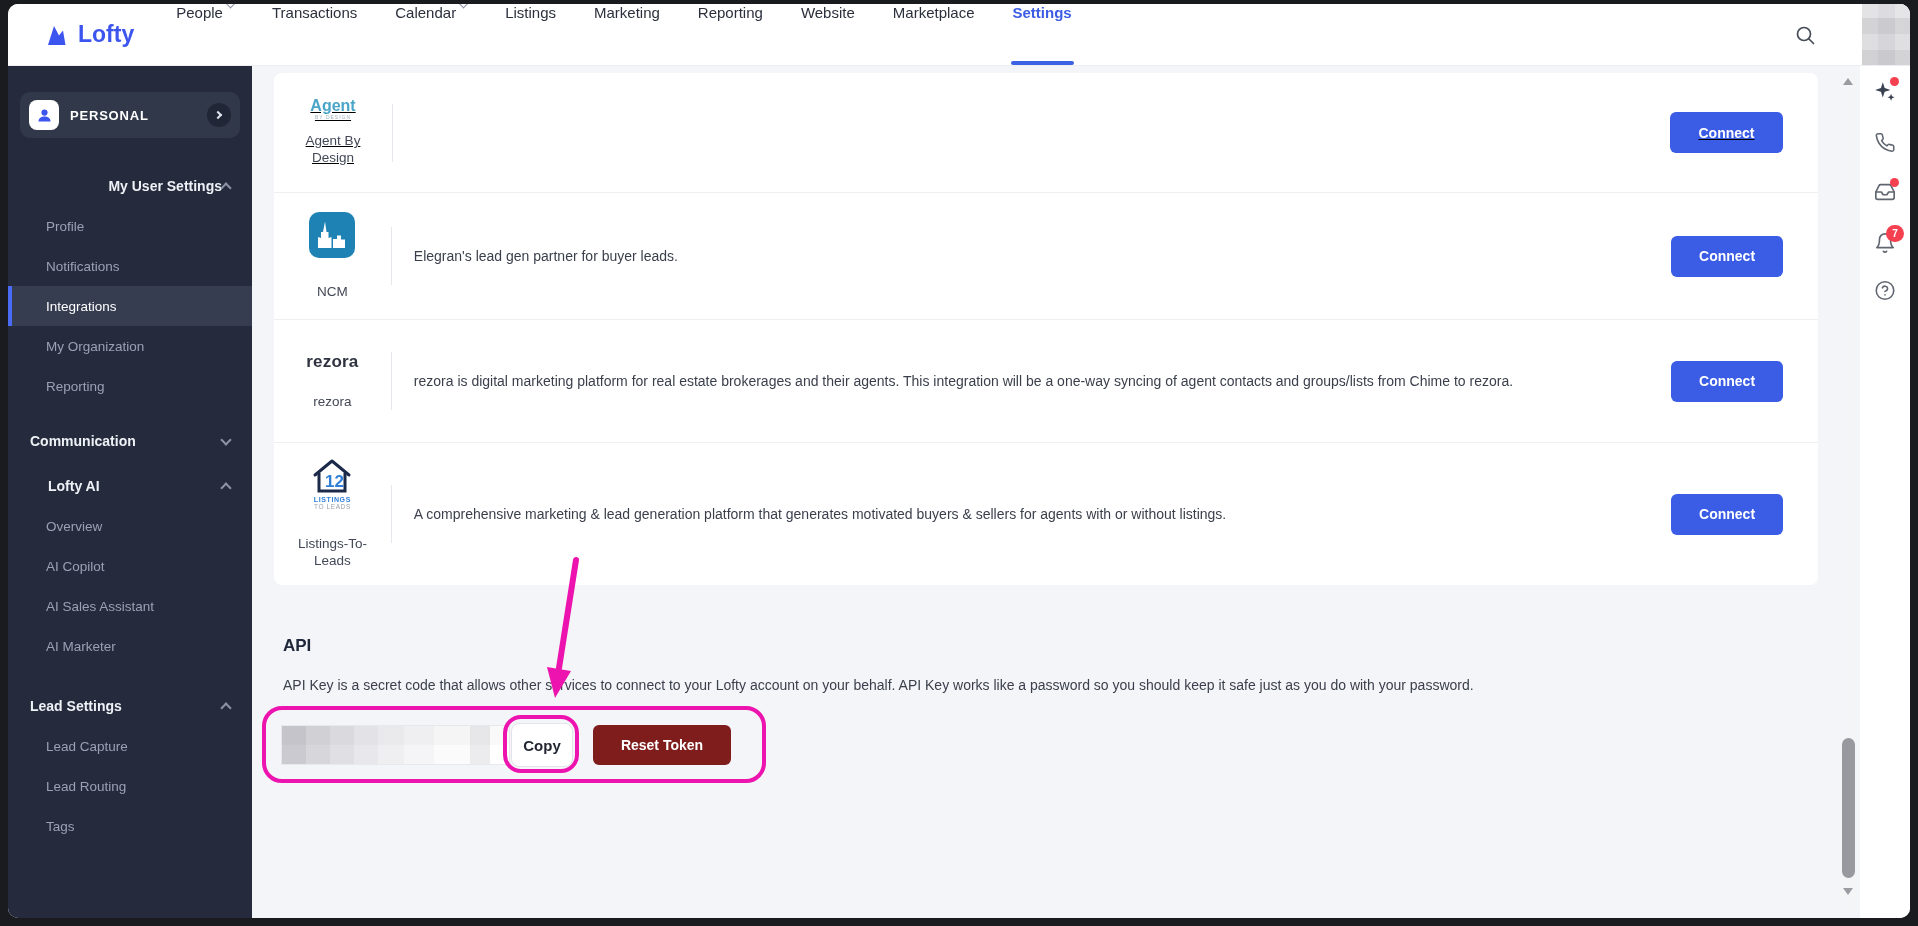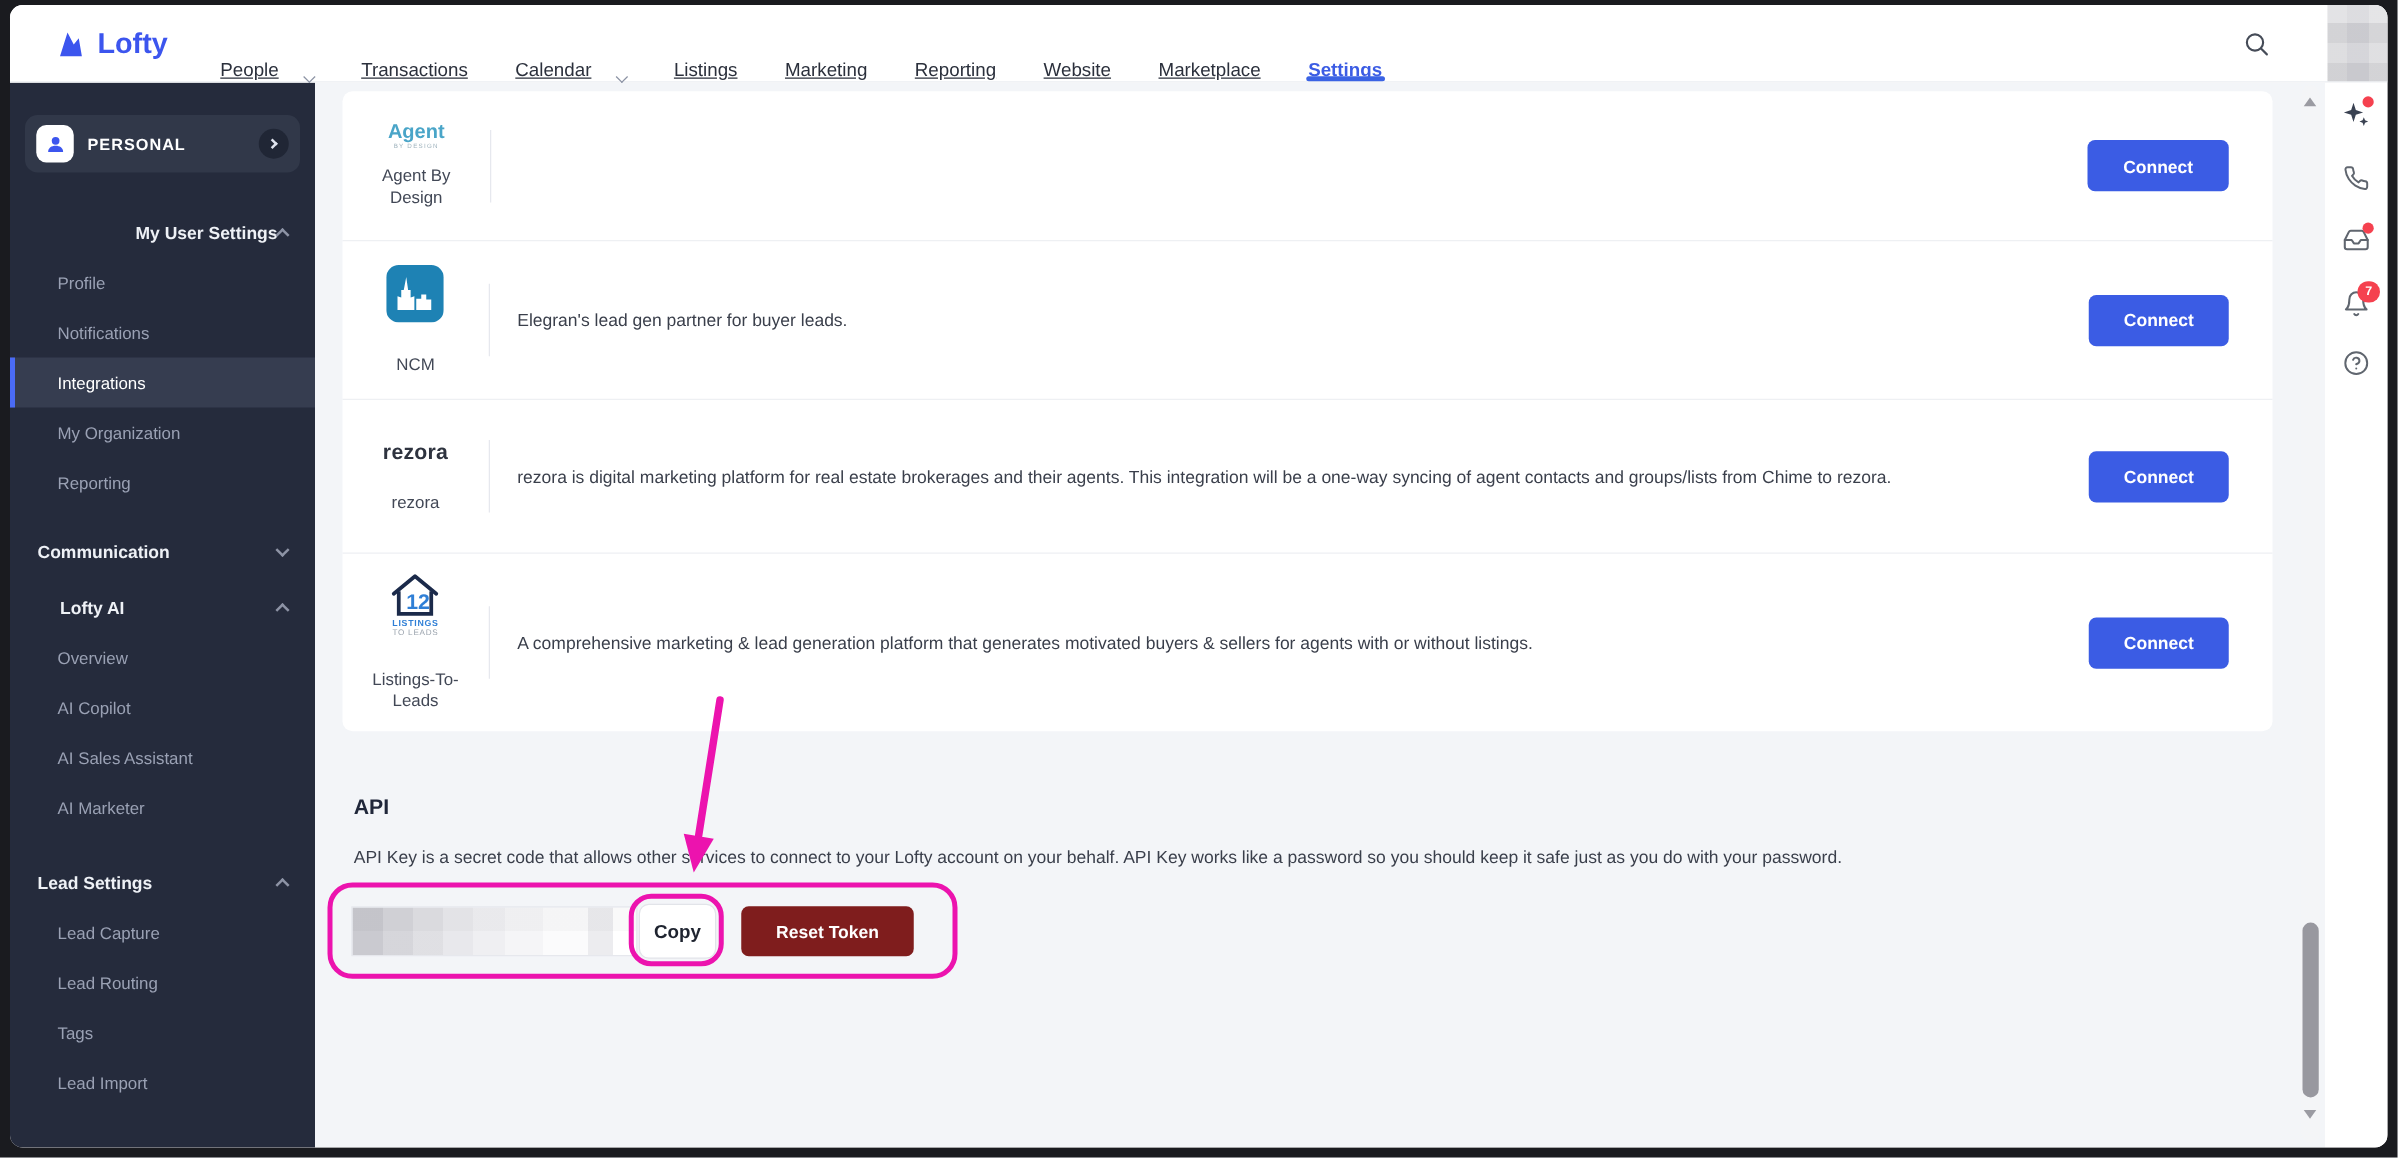--- a/index.html
+++ b/index.html
@@ -15,23 +15,22 @@
   .nav {
     position: absolute; left: 0; top: 0; right: 0; height: 62px; background: #fff;
     border-bottom: 1px solid #eceef2; display: flex; align-items: center;
     padding-left: 36px; z-index: 5;
   }
   .brand { display: flex; align-items: center; gap: 8px; margin-right: 42px; }
   .brand-text { font-size: 23px; font-weight: bold; color: #3c55ee; }
   .nav-items { display: flex; align-items: center; gap: 38px; height: 100%; }
   .nav-item {
     font-size: 15px; color: #2b303c; font-weight: 500; height: 100%;
-    display: flex; align-items: flex-end; gap: 21px; position: relative; cursor: pointer;
+    display: flex; align-items: flex-start; gap: 4px; position: relative; cursor: pointer;
     white-space: nowrap;
-    text-decoration: underline;
   }
   .nav-item.active { color: #3b5ce4; font-weight: bold; }
   .nav-item.active::after {
     content: ""; position: absolute; left: -2px; right: -2px; bottom: 0;
     height: 4px; background: #3b63e4; border-radius: 2px;
   }
   .nav-chev {
     width: 7px; height: 7px; border-right: 1.6px solid #8b92a3;
     border-bottom: 1.6px solid #8b92a3; transform: rotate(45deg); margin-top: -4px;
   }
@@ -86,21 +85,21 @@
   .main {
     position: absolute; left: 244px; top: 62px; right: 50px; bottom: 0;
     background: #f3f5f8; overflow: hidden;
   }
   .card {
     position: absolute; left: 22px; top: 7px; width: 1544px; height: 512px;
     background: #fff; border-radius: 8px; display: flex; flex-direction: column;
   }
   .irow { display: flex; align-items: center; border-bottom: 1px solid #eef0f3; }
   .irow:last-child { border-bottom: none; }
-  .h120 { height: 120px; } .h127 { height: 127px; } .h123 { height: 123px; } .h142 { height: 142px; }
+  .h120 { height: 120px; text-decoration: underline; } .h127 { height: 127px; } .h123 { height: 123px; } .h142 { height: 142px; }
   .logo-col {
     width: 118px; display: flex; flex-direction: column; align-items: center;
     justify-content: center; text-align: center; gap: 26px;
   }
   .vdiv { width: 1px; height: 58px; background: #e6e8ee; }
   .desc { margin-left: 22px; width: 1270px; font-size: 14px; color: #3a3f4b; line-height: 22px; }
   .connect-btn {
     margin-left: auto; margin-right: 35px; width: 113px; height: 41px;
     background: #3b5ce4; color: #fff; border: none; border-radius: 6px;
     font-size: 14px; font-weight: bold; font-family: "Liberation Sans", sans-serif; cursor: pointer;
@@ -271,23 +270,20 @@
       <span class="cv up"></span>
     </div>
     <div class="side-item">
       <span>Lead Capture</span>
     </div>
     <div class="side-item">
       <span>Lead Routing</span>
     </div>
     <div class="side-item">
       <span>Tags</span>
-    </div>
-    <div class="side-item">
-      <span>Lead Import</span>
     </div>
   </div>
 
   <div class="main">
 
     <div class="card">
 
       <div class="irow h120">
         <div class="logo-col" style="gap:13px;">
           <span class="agent-logo">

